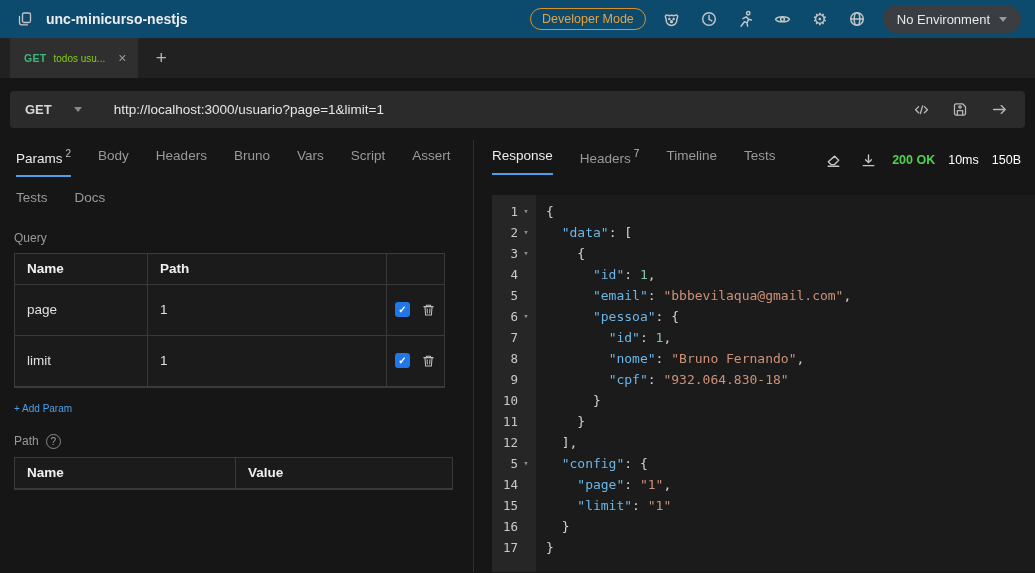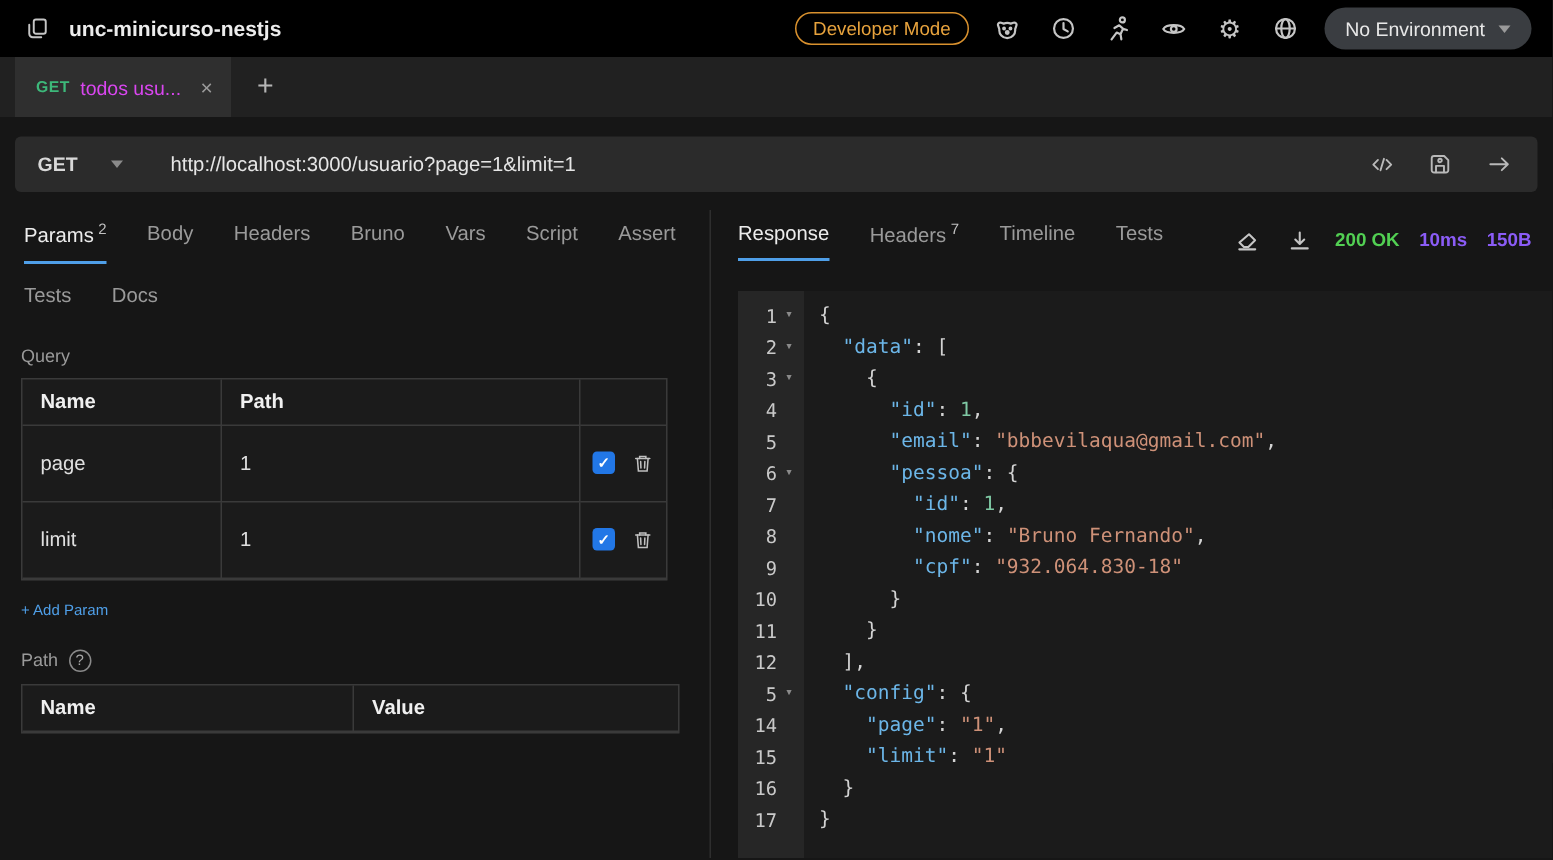--- a/index.html
+++ b/index.html
@@ -1,41 +1,41 @@
 <!DOCTYPE html>
 <html><head>
 <meta charset="utf-8">
 <style>
   * { margin:0; padding:0; box-sizing:border-box; }
   html,body { width:1035px; height:573px; overflow:hidden; background:#161616;
     font-family:"Liberation Sans", sans-serif; color:#d6d6d6; }
 
   
-  .app-header { height:38px; background:#000000; display:flex; align-items:center;
+  .app-header { height:38px; background:#0c4a6e; display:flex; align-items:center;
     justify-content:space-between; padding:0 14px; }
   .hdr-left { display:flex; align-items:center; gap:10px; }
   .app-title { font-size:14px; font-weight:700; color:#ececec; }
   .hdr-right { display:flex; align-items:center; gap:15px; }
   .dev-pill { border:1px solid #d9912e; color:#e8a33d; font-size:12.5px;
     padding:3px 11px; border-radius:12px; cursor:pointer; }
   .icon-btn { width:22px; height:22px; display:flex; align-items:center; justify-content:center;
     color:#c5c5c5; cursor:pointer; }
   .icon-btn svg { stroke:#c5c5c5; fill:none; stroke-width:1.3; stroke-linecap:round; stroke-linejoin:round; }
   .gear-glyph { font-size:17px; color:#c5c5c5; line-height:1; }
   .env-pill { background:#3a3d41; border-radius:14px; height:28px; padding:0 14px;
     display:flex; align-items:center; gap:9px; color:#e8e8e8; font-size:13px; cursor:pointer; }
   .caret-down { width:0; height:0; border-left:4.5px solid transparent;
     border-right:4.5px solid transparent; border-top:5px solid #9a9a9a; }
 
   
   .tab-bar { height:40px; background:#212121; display:flex; align-items:stretch; }
   .req-tab { background:#2f2f2f; display:flex; align-items:center; gap:7px;
     padding:0 12px 0 14px; margin-left:10px; cursor:pointer; }
   .req-tab .method { color:#3db87a; font-size:10.5px; font-weight:700; letter-spacing:.3px; }
-  .req-tab .tab-label { color:#d946ef; font-size:13px; }
+  .req-tab .tab-label { color:#84cc16; font-size:10px; }
   .tab-close { color:#9a9a9a; font-size:14px; margin-left:6px; cursor:pointer; }
   .new-tab { width:46px; display:flex; align-items:center; justify-content:center;
     color:#b5b5b5; font-size:19px; cursor:pointer; }
 
   
   .url-row { padding:13px 10px 12px; }
   .url-box { height:37px; background:#2b2b2b; border-radius:4px; display:flex;
     align-items:center; padding:0 15px; }
   .method-select { display:flex; align-items:center; cursor:pointer; }
   .method-select .m { color:#d8d8d8; font-size:13px; font-weight:700; }
@@ -72,21 +72,21 @@
     font-size:10px; font-weight:700; display:flex; align-items:center; justify-content:center; cursor:pointer; }
   .trash { cursor:pointer; display:flex; }
   .trash svg { stroke:#c0c0c0; fill:none; stroke-width:1.1; stroke-linecap:round; }
   .add-param { color:#4f9fe8; font-size:10px; margin-top:15px; cursor:pointer; width:fit-content; }
 
   
   .resp-tabs-row { display:flex; align-items:flex-start; }
   .resp-meta { margin-left:auto; display:flex; align-items:center; gap:13px; padding:9px 14px 0 0; }
   .resp-meta .icon-btn svg { stroke:#c5c5c5; }
   .status-ok { color:#52d053; font-size:12.5px; font-weight:700; }
-  .meta-num { color:#8b5cf6; font-size:12.5px; font-weight:700; }
+  .meta-num { color:#ffffff; font-size:12.5px; font-weight:400; }
 
   
   .editor { margin-top:20px; flex:1; background:#1b1b1b; position:relative;
     font-family:"DejaVu Sans Mono", monospace; font-size:13px; overflow:hidden; }
   .gutter-strip { position:absolute; left:0; top:0; bottom:0; width:44px; background:#262626; }
   .code-lines { position:relative; padding-top:6px; }
   .code-line { display:flex; height:21px; line-height:21px; }
   .gutter-cell { width:44px; flex:none; display:flex; }
   .ln-num { width:26px; text-align:right; color:#c9c9c9; font-size:12.5px; }
   .fold-caret { width:16px; text-align:center; color:#8a8a8a; font-size:9px; cursor:pointer; }

